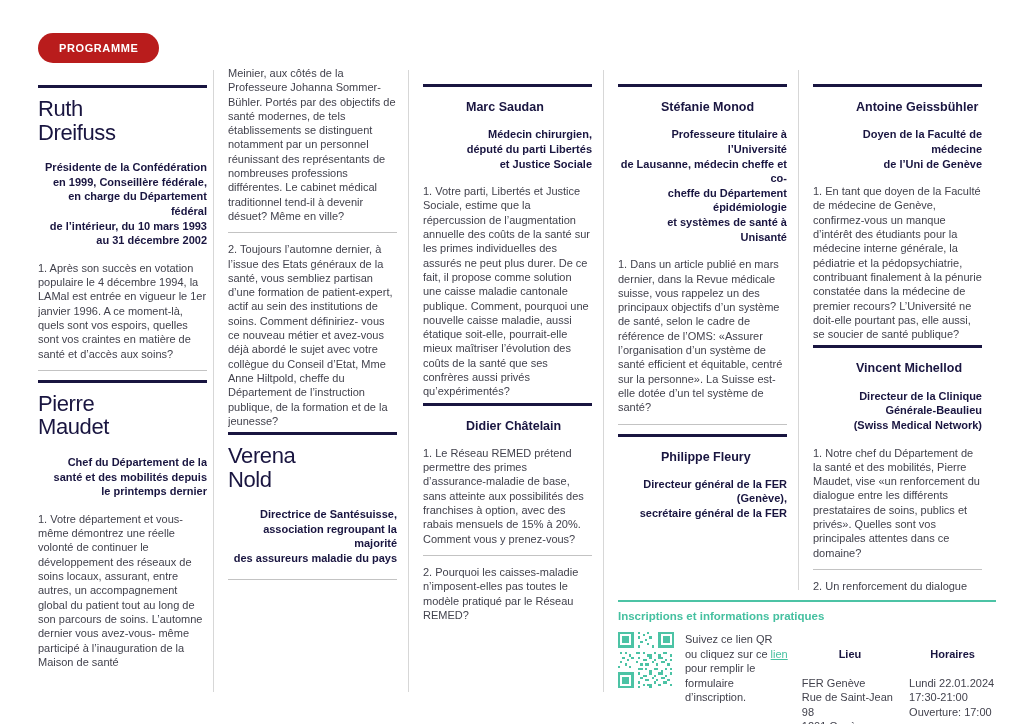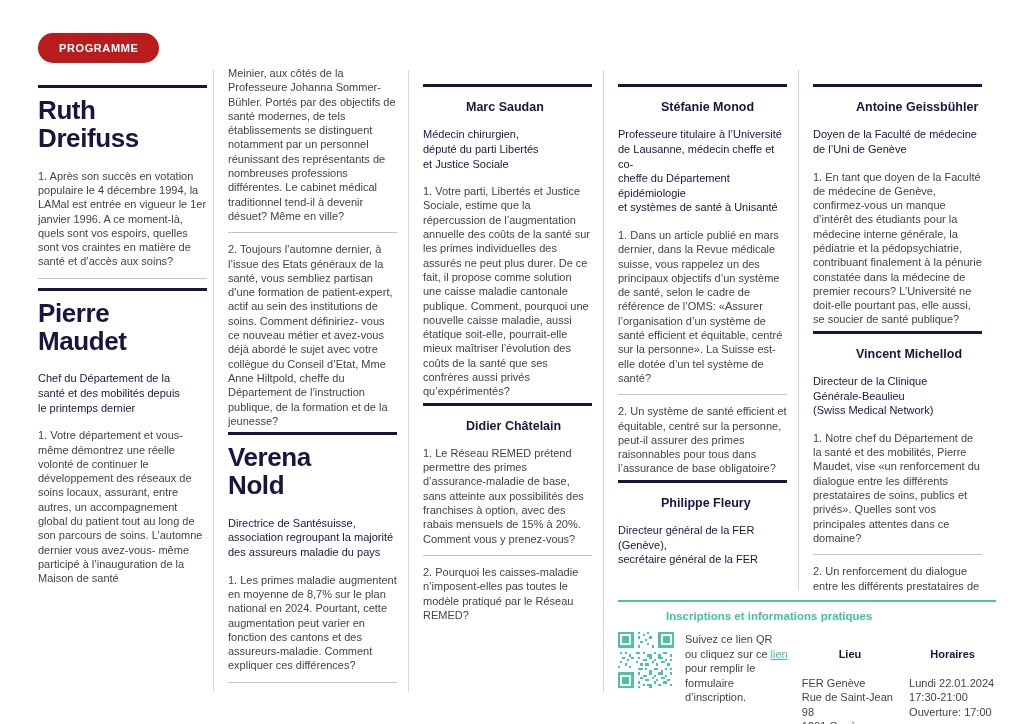--- a/index.html
+++ b/index.html
@@ -15,42 +15,42 @@
     position: absolute; left: 38px; top: 33px;
     background: #b91c1c; color: #ffffff;
     font-size: 11px; font-weight: bold; letter-spacing: .6px;
     line-height: 30px; height: 30px; padding: 0 21px;
     border-radius: 16px;
   }
   .vsep { position: absolute; width: 1px; background: #d7d7d7; }
   .col { position: absolute; width: 169px; font-size: 11px; line-height: 1.3; overflow: hidden; }
   .rule { height: 3px; background: #191540; }
   .big-name {
-    font-size: 26px; line-height: 1.07; font-weight: bold;
+    font-size: 22px; line-height: 1.07; font-weight: normal;
     color: #191540; letter-spacing: -0.4px;
     margin: 9px 0 16px; white-space: pre-line;
   }
   .small-name {
     font-size: 12.5px; font-weight: bold; color: #191540;
     margin: 12px 0 12px;
     padding-left: 43px;
   }
   .subtitle {
-    font-weight: normal; color: #191540; line-height: 1.33;
-    margin: 0 0 13px; white-space: pre-line;
+    font-weight: bold; color: #191540; line-height: 1.33;
+    margin: 0 0 13px; white-space: pre-line; text-align: right;
   }
   .q { margin: 0; }
   .qdiv { border: 0; border-top: 1px solid #c3c3c3; margin: 9px 0; }
   .section + .section { margin-top: 4px; }
   .practical {
     position: absolute; left: 618px; top: 600px; width: 378px;
     border-top: 2px solid #4cc3a5; padding-top: 7px;
     font-size: 11px; line-height: 1.32;
   }
-  .practical-title { color: #45c0a0; font-weight: bold; font-size: 11.5px; margin-bottom: 8px; margin-left: 48px; }
+  .practical-title { color: #45c0a0; font-weight: bold; font-size: 11.5px; margin-bottom: 8px; }
   .practical-row { display: flex; gap: 11px; }
   .qr-box { width: 56px; height: 56px; flex: 0 0 56px; }
   .qr-text { width: 112px; white-space: pre-line; }
   .qr-text a { color: #45c0a0; text-decoration: underline; cursor: pointer; }
   .info-block { white-space: pre-line; }
   .info-block .info-title { font-weight: bold; color: #191540; text-align: center; }
   .info-lieu { width: 102px; }
   .info-horaires { width: 92px; }
 </style>
 </head>
@@ -61,20 +61,25 @@
 <div class="vsep" style="left:213px; top:70px; height:622px;"></div>
 <div class="vsep" style="left:408px; top:70px; height:622px;"></div>
 <div class="vsep" style="left:603px; top:70px; height:622px;"></div>
 <div class="vsep" style="left:798px; top:70px; height:520px;"></div>
 
 <div class="col" style="left:38px; top:85px; height:639px;">
   <div class="section">
     <div class="rule"></div>
     <h1 class="big-name">Ruth
 Dreifuss</h1>
+    <p class="subtitle">Présidente de la Confédération
+en 1999, Conseillère fédérale,
+en charge du Département fédéral
+de l’intérieur, du 10 mars 1993
+au 31 décembre 2002</p>
     <p class="q">1. Après son succès en votation populaire le 4 décembre 1994, la LAMal est entrée en vigueur le 1er janvier 1996. A ce moment-là, quels sont vos espoirs, quelles sont vos craintes en matière de santé et d’accès aux soins?</p>
     <hr class="qdiv">
   </div>
   <div class="section">
     <div class="rule"></div>
     <h1 class="big-name">Pierre
 Maudet</h1>
     <p class="subtitle">Chef du Département de la
 santé et des mobilités depuis
 le printemps dernier</p>
@@ -88,21 +93,20 @@
     <hr class="qdiv">
     <p class="q">2. Toujours l’automne dernier, à l’issue des Etats généraux de la santé, vous sembliez partisan d’une formation de patient-expert, actif au sein des institutions de soins. Comment définiriez- vous ce nouveau métier et avez-vous déjà abordé le sujet avec votre collègue du Conseil d’Etat, Mme Anne Hiltpold, cheffe du Département de l’instruction publique, de la formation et de la jeunesse?</p>
   </div>
   <div class="section">
     <div class="rule"></div>
     <h1 class="big-name">Verena
 Nold</h1>
     <p class="subtitle">Directrice de Santésuisse,
 association regroupant la majorité
 des assureurs maladie du pays</p>
-    <p class="q">1. Les primes maladie augmentent en moyenne de 8,7% sur le plan national en 2024. Pourtant, cette augmentation peut varier en fonction des cantons et des assureurs-maladie. Comment expliquer ces différences?</p>
     <hr class="qdiv">
 
   </div>
 </div>
 
 <div class="col" style="left:423px; top:84px; height:630px;">
   <div class="section">
     <div class="rule"></div>
     <h2 class="small-name">Marc Saudan</h2>
     <p class="subtitle">Médecin chirurgien,
@@ -122,21 +126,20 @@
 <div class="col" style="left:618px; top:84px; height:512px;">
   <div class="section">
     <div class="rule"></div>
     <h2 class="small-name">Stéfanie Monod</h2>
     <p class="subtitle">Professeure titulaire à l’Université
 de Lausanne, médecin cheffe et co-
 cheffe du Département épidémiologie
 et systèmes de santé à Unisanté</p>
     <p class="q">1. Dans un article publié en mars dernier, dans la Revue médicale suisse, vous rappelez un des principaux objectifs d’un système de santé, selon le cadre de référence de l’OMS: «Assurer l’organisation d’un système de santé efficient et équitable, centré sur la personne». La Suisse est-elle dotée d’un tel système de santé?</p>
     <hr class="qdiv">
-    <p class="q">2. Un système de santé efficient et équitable, centré sur la personne, peut-il assurer des primes raisonnables pour tous dans l’assurance de base obligatoire?</p>
   </div>
   <div class="section">
     <div class="rule"></div>
     <h2 class="small-name">Philippe Fleury</h2>
     <p class="subtitle">Directeur général de la FER (Genève),
 secrétaire général de la FER</p>
 
   </div>
 </div>
 

